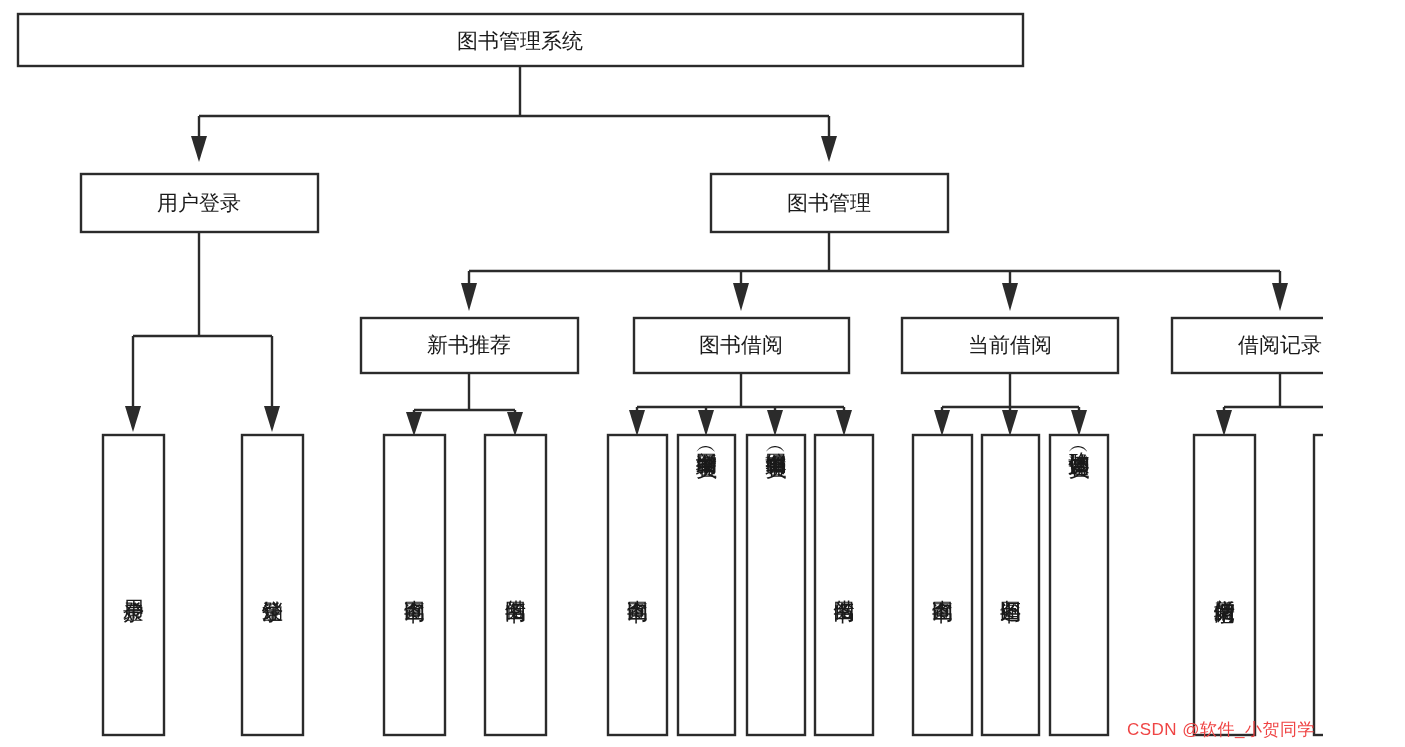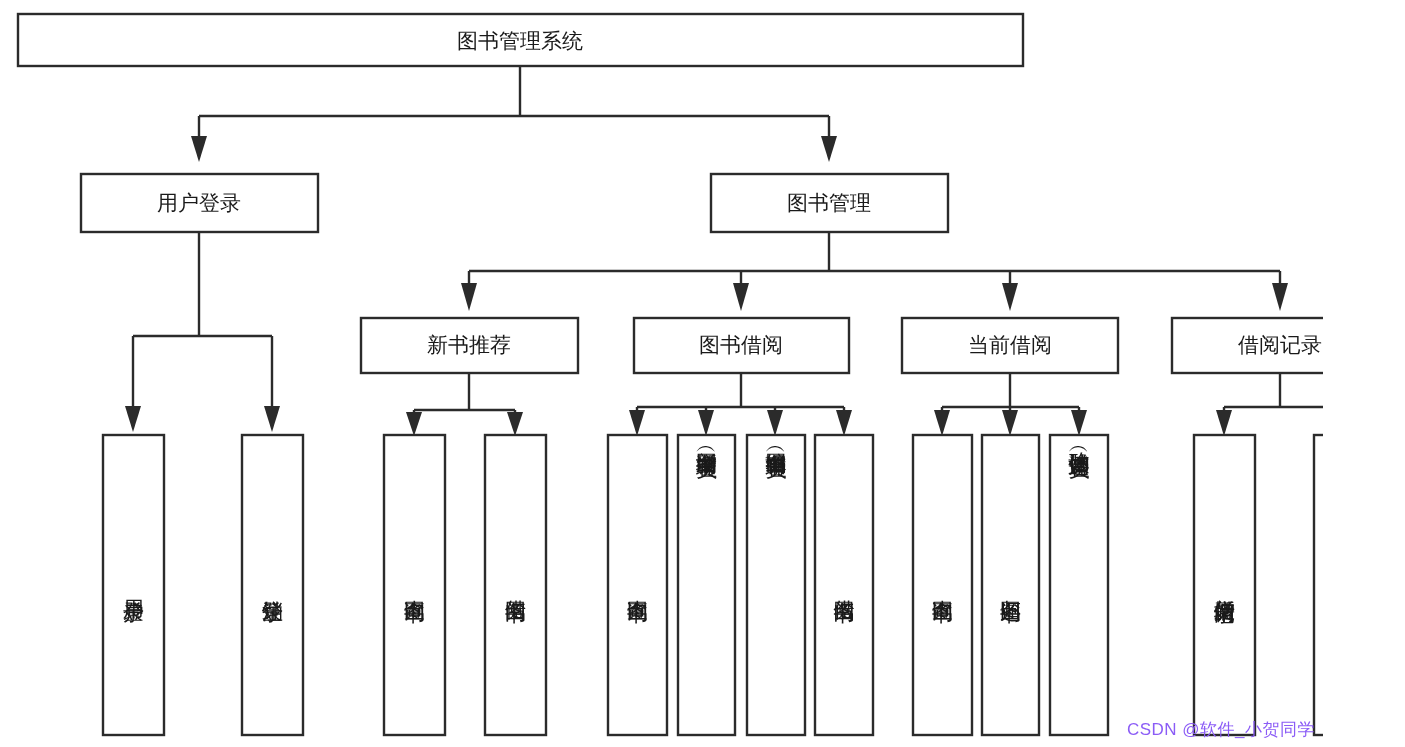--- a/index.html
+++ b/index.html
@@ -63,21 +63,21 @@
     align-items: center;
     justify-content: center;
     pointer-events: none;
   }
   .watermark {
     position: absolute;
     right: 8px;
     bottom: 6px;
     font-family: "Liberation Sans", "DejaVu Sans", sans-serif;
     font-size: 17px;
-    color: #8b5cf6;
+    color: #ef4444;
     letter-spacing: 0.5px;
     white-space: nowrap;
   }
 </style>
 </head>
 <body>
 
 <div id="diagram-root">
 
   <svg class="flow" viewBox="0 0 1405 747">

